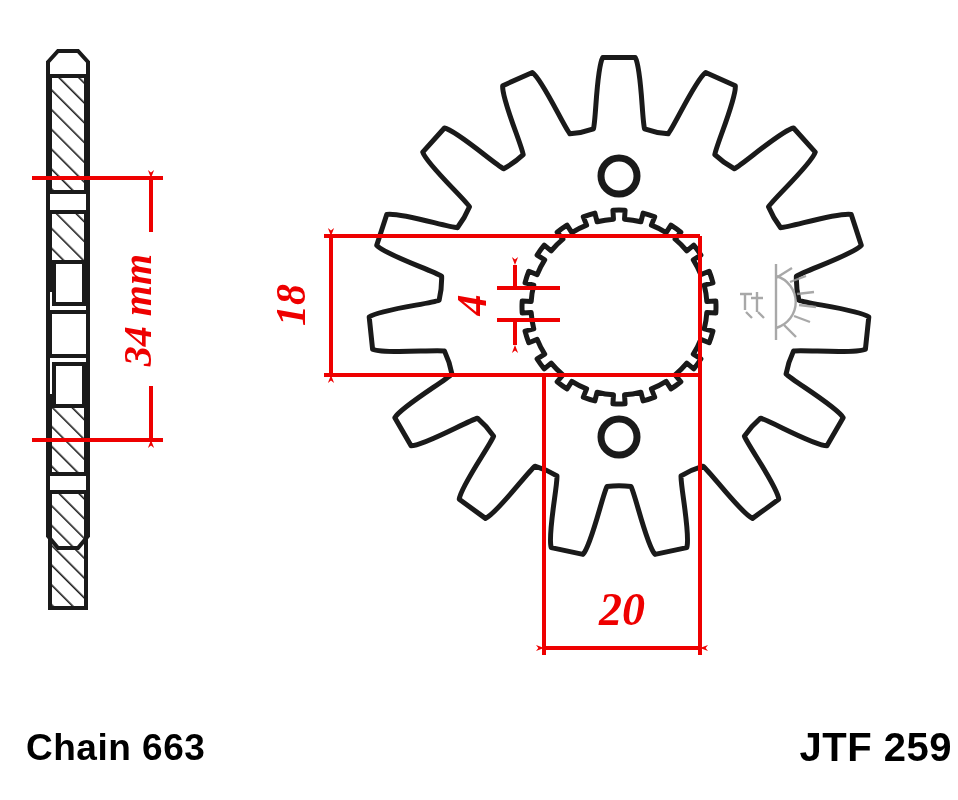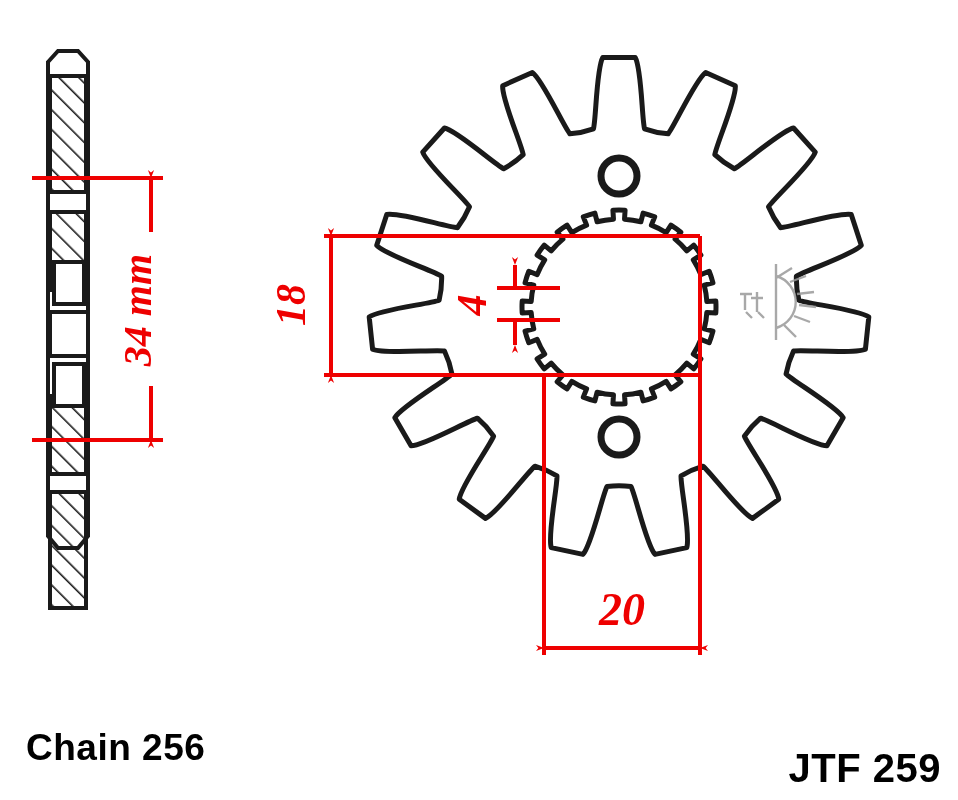--- a/index.html
+++ b/index.html
@@ -31,25 +31,24 @@
     font-family: "Liberation Sans", sans-serif;
     white-space: nowrap;
   }
   #chain-label {
     left: 26px;
     top: 727px;
     font-size: 37px;
     letter-spacing: 0.5px;
   }
   #part-label {
-    right: 17px;
+    right: 6px;
     top: 725px;
     font-size: 40px;
     letter-spacing: 0.5px;
-    margin-top: 21px;
   }
 </style>
 </head>
 <body>
 
 <div id="page">
 
   <svg id="drawing" viewBox="0 0 958 800" xmlns="http://www.w3.org/2000/svg">
 
     <defs>
@@ -141,17 +140,17 @@
 
       <g>
         <line x1="544" y1="375" x2="544" y2="655" stroke="#ee0000" stroke-width="4"></line>
         <line x1="700" y1="236" x2="700" y2="655" stroke="#ee0000" stroke-width="4"></line>
         <line x1="544" y1="648" x2="700" y2="648" stroke="#ee0000" stroke-width="4" marker-start="url(#arrowStart)" marker-end="url(#arrowEnd)"></line>
         <text x="622" y="625" text-anchor="middle" font-family="Liberation Serif, serif" font-style="italic" font-weight="bold" font-size="46" fill="#ee0000">20</text>
       </g>
     </g>
   </svg>
 
-  <div class="label-text" id="chain-label">Chain 256</div>
+  <div class="label-text" id="chain-label">Chain 663</div>
 
   <div class="label-text" id="part-label">JTF 259</div>
 
 </div>
 
 </body></html>

